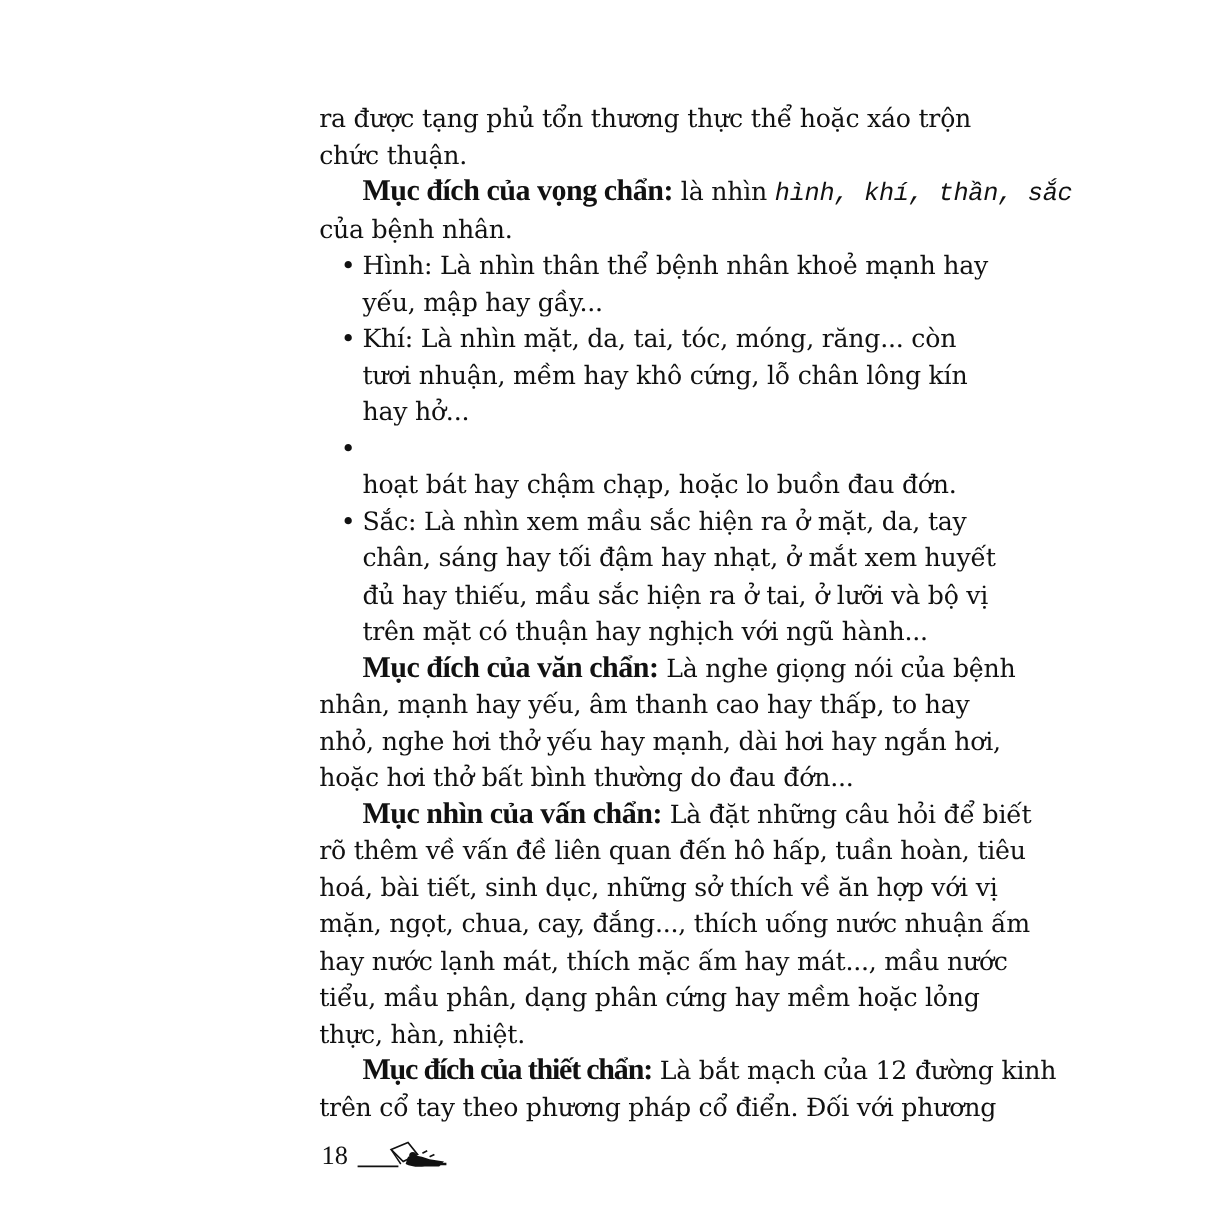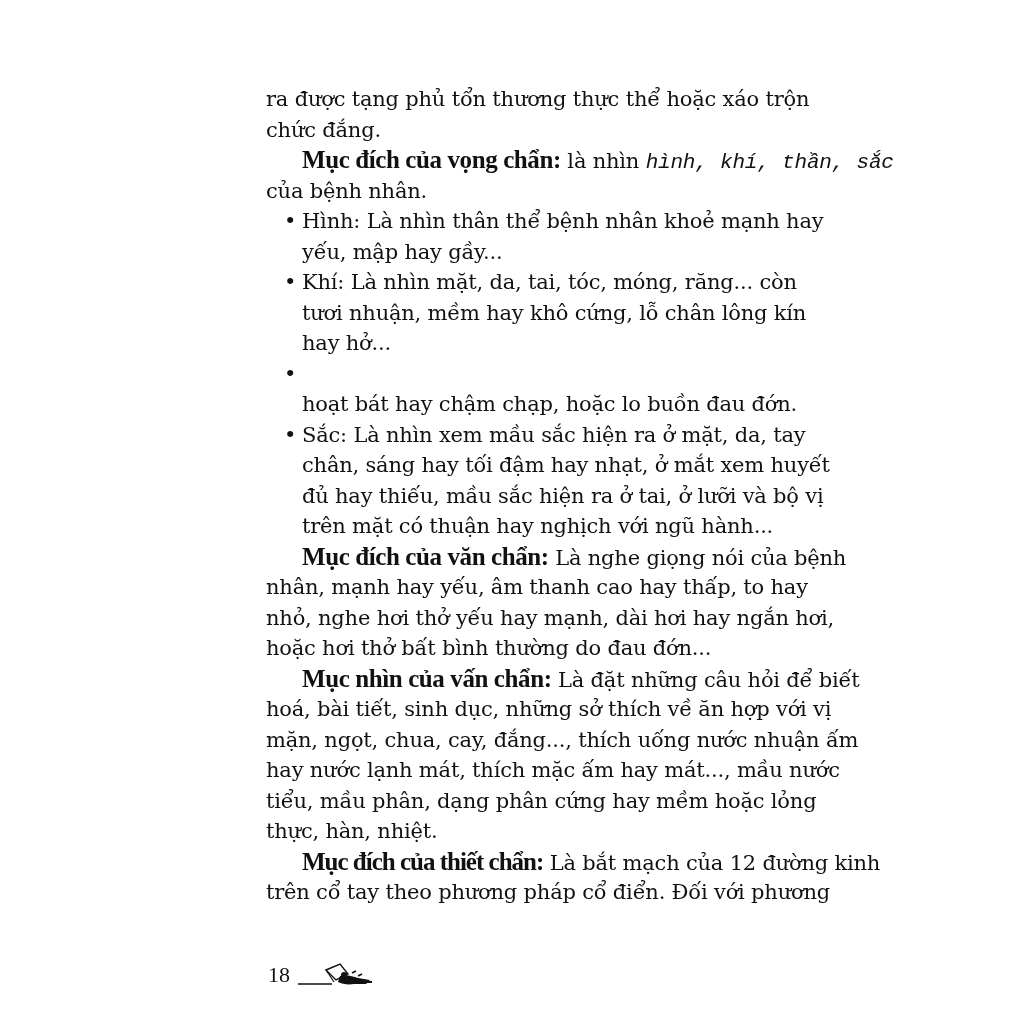--- a/index.html
+++ b/index.html
@@ -47,37 +47,36 @@
     }
     .lead.tight { letter-spacing: -1px; }
     .ital { font-style: italic; font-family: Liberation Mono, monospace; }
     .footer {
       position: absolute;
       left: 268px;
       top: 950px;
       display: flex;
       align-items: flex-end;
       gap: 6px;
-      margin-top: 12px;
     }
     .page-num {
       font-family: "Liberation Serif", serif;
       font-size: 22px;
       line-height: 26px;
     }
     .ornament { display: block; }
   </style>
 </head>
 <body>
 
 <div class="page">
 
   <div class="line just"><span>ra được tạng phủ tổn thương thực thể hoặc xáo trộn</span></div>
 
-  <div class="line"><span>chức đắng.</span></div>
+  <div class="line"><span>chức thuận.</span></div>
 
   <div class="line just indent"><span class="lead">Mục đích của vọng chẩn:</span><span> là nhìn </span><span class="ital">hình, khí, thần, sắc</span></div>
 
   <div class="line"><span>của bệnh nhân.</span></div>
 
   <div class="line just bullet-line"><span class="dot">•</span><span>Hình: Là nhìn thân thể bệnh nhân khoẻ mạnh hay</span></div>
   <div class="line bullet-line"><span>yếu, mập hay gầy...</span></div>
 
   <div class="line just bullet-line"><span class="dot">•</span><span>Khí: Là nhìn mặt, da, tai, tóc, móng, răng... còn</span></div>
   <div class="line just bullet-line"><span>tươi nhuận, mềm hay khô cứng, lỗ chân lông kín</span></div>
@@ -90,20 +89,21 @@
   <div class="line just bullet-line"><span>chân, sáng hay tối đậm hay nhạt, ở mắt xem huyết</span></div>
   <div class="line just bullet-line"><span>đủ hay thiếu, mầu sắc hiện ra ở tai, ở lưỡi và bộ vị</span></div>
   <div class="line bullet-line"><span>trên mặt có thuận hay nghịch với ngũ hành...</span></div>
 
   <div class="line just indent"><span class="lead">Mục đích của văn chẩn:</span><span> Là nghe giọng nói của bệnh</span></div>
   <div class="line just"><span>nhân, mạnh hay yếu, âm thanh cao hay thấp, to hay</span></div>
   <div class="line just"><span>nhỏ, nghe hơi thở yếu hay mạnh, dài hơi hay ngắn hơi,</span></div>
   <div class="line"><span>hoặc hơi thở bất bình thường do đau đớn...</span></div>
 
   <div class="line just indent"><span class="lead">Mục nhìn của vấn chẩn:</span><span> Là đặt những câu hỏi để biết</span></div>
+  <div class="line just"><span>rõ thêm về vấn đề liên quan đến hô hấp, tuần hoàn, tiêu</span></div>
   <div class="line just"><span>hoá, bài tiết, sinh dục, những sở thích về ăn hợp với vị</span></div>
   <div class="line just"><span>mặn, ngọt, chua, cay, đắng..., thích uống nước nhuận ấm</span></div>
   <div class="line just"><span>hay nước lạnh mát, thích mặc ấm hay mát..., mầu nước</span></div>
   <div class="line just"><span>tiểu, mầu phân, dạng phân cứng hay mềm hoặc lỏng</span></div>
   <div class="line"><span>thực, hàn, nhiệt.</span></div>
 
   <div class="line just indent"><span class="lead tight">Mục đích của thiết chẩn:</span><span> Là bắt mạch của 12 đường kinh</span></div>
   <div class="line just"><span>trên cổ tay theo phương pháp cổ điển. Đối với phương</span></div>
 </div>
 

